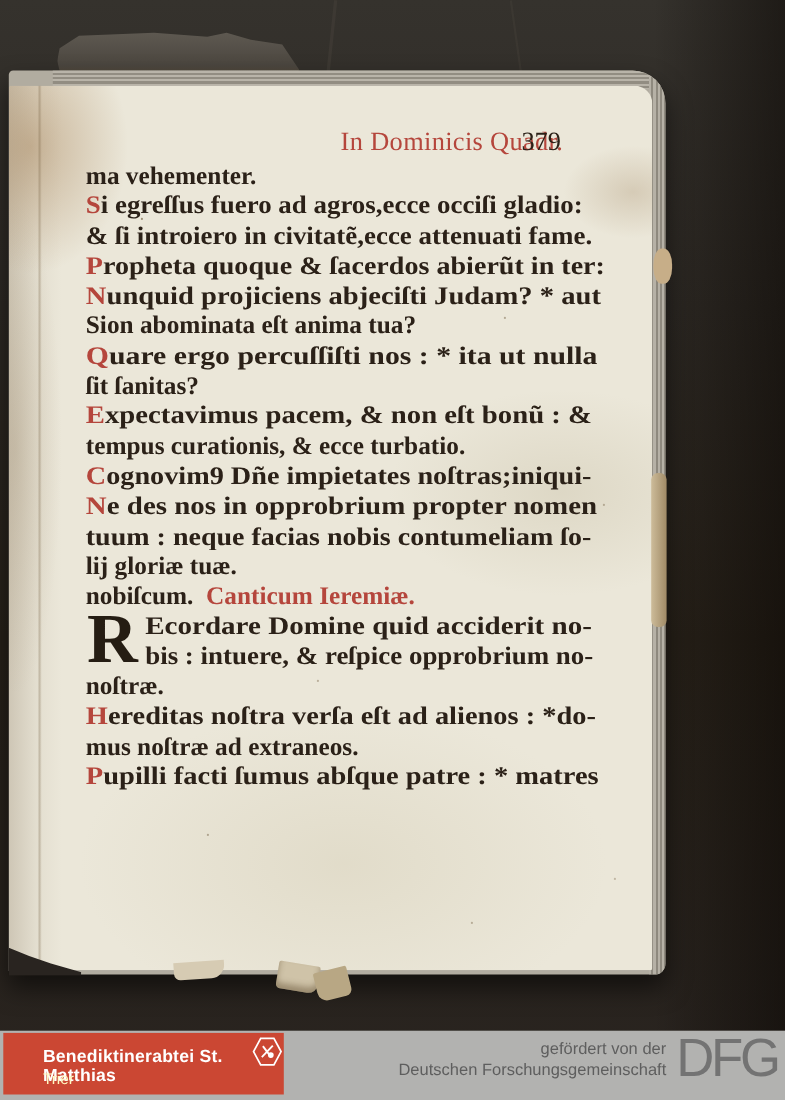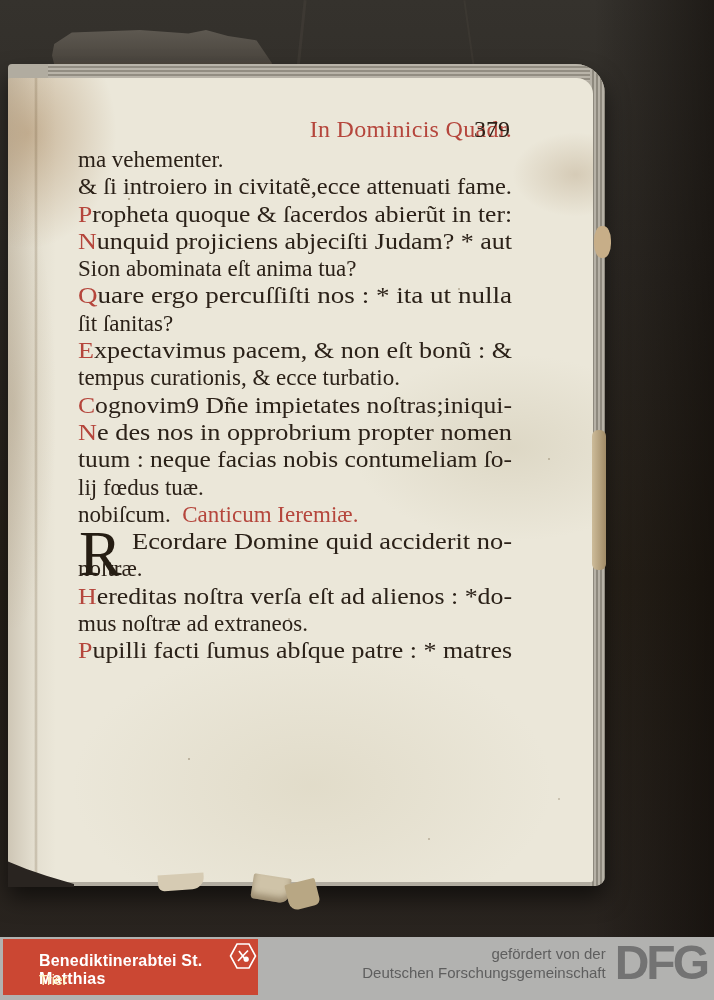--- a/index.html
+++ b/index.html
@@ -45,34 +45,34 @@
   .wedge{position:absolute;left:8px;top:856px;width:66px;height:31px;background:#292420;
     clip-path:polygon(0 18%,28% 42%,58% 64%,100% 90%,100% 100%,0 100%);}
   .shred1{position:absolute;left:158px;top:874px;width:46px;height:16px;background:#d6cbb3;border-radius:0 0 12px 6px;transform:rotate(-4deg);}
   .shred2{position:absolute;left:252px;top:876px;width:38px;height:25px;background:#cfc3a8;border-radius:2px 2px 9px 4px;transform:rotate(9deg);box-shadow:inset 0 -5px 6px rgba(92,72,42,.45);}
   .shred3{position:absolute;left:287px;top:881px;width:31px;height:27px;background:#b8a784;border-radius:2px 2px 6px 9px;transform:rotate(-14deg);}
 
   .textblock{position:absolute;left:78px;top:116px;width:434px;color:var(--ink,#2b2118);}
   .header{position:relative;height:30px;font-size:24px;}
   .header .title{display:block;text-align:right;color:var(--rubric,#b5463c);letter-spacing:.3px;}
   .header .folio{position:absolute;right:2px;top:0;color:var(--ink,#2b2118);}
-  .line{position:relative;height:27.3px;line-height:27.3px;font-size:23px;white-space:pre;}
+  .line{position:relative;height:27.3px;line-height:27.3px;font-size:23px;white-space:pre;font-weight:bold;}
   .m{display:inline-block;transform-origin:0 60%;white-space:pre;}
   .init,.red{color:var(--rubric,#b5463c);}
   .indent{padding-left:54px;}
   .dropcap{position:absolute;left:1px;top:-3px;font-size:64px;line-height:58px;color:#251d13;z-index:2;}
 
   .graybar{position:absolute;left:0;top:937px;width:714px;height:63px;background:var(--bar-gray,#b2b2b0);font-family:"Liberation Sans",sans-serif;}
   .redbanner{position:absolute;left:3px;top:2px;width:255px;height:56px;background:var(--banner-red,#cb4733);}
   .abbey-name{position:absolute;left:36px;top:13px;color:#ffffff;font-weight:bold;font-size:16px;letter-spacing:.2px;}
   .abbey-city{position:absolute;left:36px;top:33px;color:#fef9c3;font-size:14px;}
   .hex{position:absolute;right:1px;top:3px;width:28px;height:28px;}
   .dfgblock{position:absolute;right:7px;top:7px;display:flex;align-items:center;gap:9px;margin-left:14px;}
   .dfgtext{text-align:right;color:var(--dfg-text,#5e5e5e);font-size:15px;line-height:19px;}
-  .dfglogo{color:var(--dfg-logo,#737373);font-weight:bold;font-size:48px;line-height:38px;letter-spacing:-3px;transform:scaleY(1.02);text-align:right;}
+  .dfglogo{color:var(--dfg-logo,#737373);font-weight:normal;font-size:48px;line-height:38px;letter-spacing:-3px;transform:scaleY(1.02);text-align:right;}
 </style>
 </head>
 <body>
 
 <div id="stage">
   <div class="bg-right"></div>
   <div class="bg-fold1"></div>
   <div class="bg-fold2"></div>
 
   <div class="spine"></div>
@@ -93,34 +93,36 @@
   <div class="shred2"></div>
   <div class="shred3"></div>
 
   <div class="textblock">
     <div class="header">
       <span class="title">In Dominicis Quadr.</span>
       <span class="folio">379</span>
     </div>
     <div id="body-lines">
         <div class="line"><span class="m">ma vehementer.</span></div>
+        <div class="line"><span class="m" style="transform: scaleX(1.06344);"><span class="init">S</span>i egreſſus fuero ad agros,ecce occiſi gladio:</span></div>
         <div class="line"><span class="m" style="transform: scaleX(1.06519);">&amp; ſi introiero in civitatẽ,ecce attenuati fame.</span></div>
         <div class="line"><span class="m" style="transform: scaleX(1.11029);"><span class="init">P</span>ropheta quoque &amp; ſacerdos abierũt in ter:</span></div>
         <div class="line"><span class="m" style="transform: scaleX(1.13048);"><span class="init">N</span>unquid projiciens abjeciſti Judam? * aut</span></div>
         <div class="line"><span class="m">Sion abominata eſt anima tua?</span></div>
         <div class="line"><span class="m" style="transform: scaleX(1.17685);"><span class="init">Q</span>uare ergo percuſſiſti nos : * ita ut nulla</span></div>
         <div class="line"><span class="m">ſit ſanitas?</span></div>
         <div class="line"><span class="m" style="transform: scaleX(1.13617);"><span class="init">E</span>xpectavimus pacem, &amp; non eſt bonũ : &amp;</span></div>
         <div class="line"><span class="m">tempus curationis, &amp; ecce turbatio.</span></div>
         <div class="line"><span class="m" style="transform: scaleX(1.11555);"><span class="init">C</span>ognovim9 Dñe impietates noſtras;iniqui-</span></div>
         <div class="line"><span class="m" style="transform: scaleX(1.14375);"><span class="init">N</span>e des nos in opprobrium propter nomen</span></div>
         <div class="line"><span class="m" style="transform: scaleX(1.10661);">tuum : neque facias nobis contumeliam ſo-</span></div>
-        <div class="line"><span class="m">lij fœdus tuæ.</span></div>
+        <div class="line"><span class="m">lij gloriæ tuæ.</span></div>
         <div class="line"><span class="m">nobiſcum.  <span class="red">Canticum Ieremiæ.</span></span></div>
         <div class="line indent"><span class="dropcap">R</span><span class="m" style="transform: scaleX(1.14869);">Ecordare Domine quid acciderit no-</span></div>
+        <div class="line indent"><span class="m" style="transform: scaleX(1.06424);">bis : intuere, &amp; reſpice opprobrium no-</span></div>
         <div class="line"><span class="m">noſtræ.</span></div>
         <div class="line"><span class="m" style="transform: scaleX(1.12317);"><span class="init">H</span>ereditas noſtra verſa eſt ad alienos : *do-</span></div>
         <div class="line"><span class="m">mus noſtræ ad extraneos.</span></div>
         <div class="line"><span class="m" style="transform: scaleX(1.12677);"><span class="init">P</span>upilli facti ſumus abſque patre : * matres</span></div>
       </div>
   </div>
 
   <div class="graybar">
     <div class="redbanner">
       <span class="abbey-name">Benediktinerabtei St. Matthias</span>

